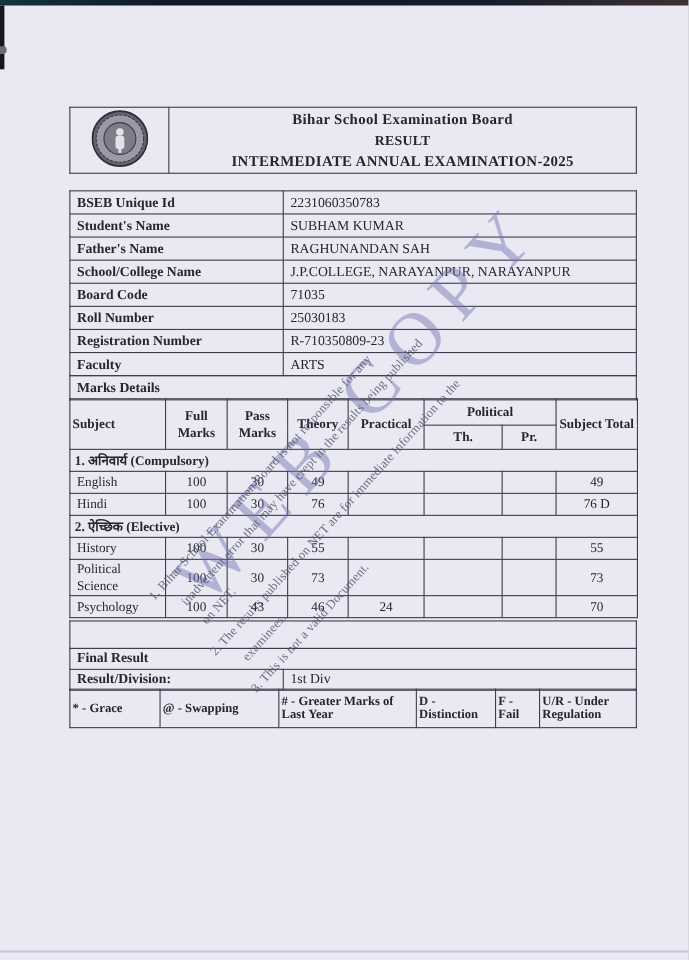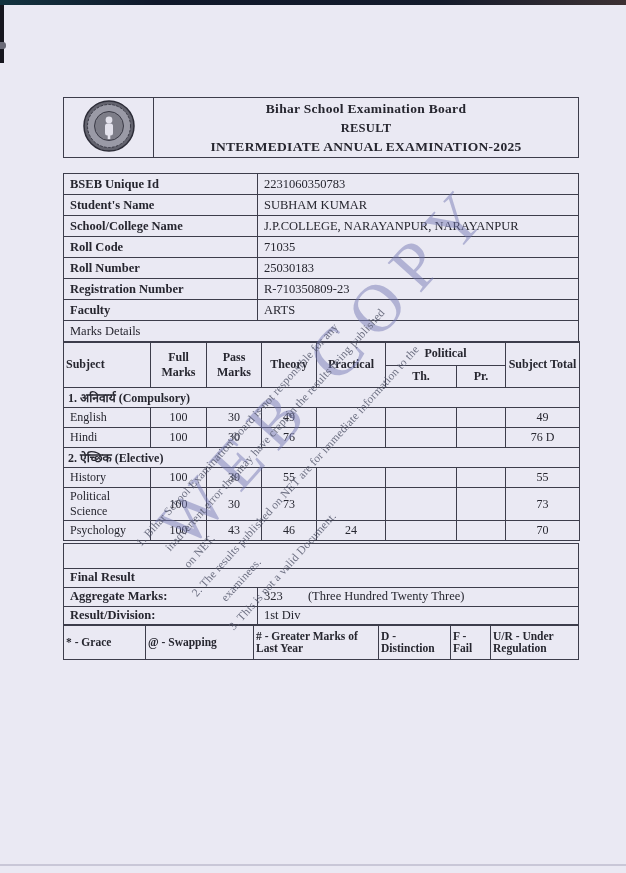--- a/index.html
+++ b/index.html
@@ -116,46 +116,50 @@
     <tbody>
         <tr>
       <td class="lbl">BSEB Unique Id</td>
       <td>2231060350783</td>
     </tr>
     <tr>
       <td class="lbl">Student's Name</td>
       <td>SUBHAM KUMAR</td>
     </tr>
     <tr>
+      <td class="lbl">Father's Name</td>
+      <td>RAGHUNANDAN SAH</td>
+    </tr>
+    <tr>
       <td class="lbl">School/College Name</td>
       <td>J.P.COLLEGE, NARAYANPUR, NARAYANPUR</td>
     </tr>
     <tr>
-      <td class="lbl">Roll Code</td>
+      <td class="lbl">Board Code</td>
       <td>71035</td>
     </tr>
     <tr>
       <td class="lbl">Roll Number</td>
       <td>25030183</td>
     </tr>
     <tr>
       <td class="lbl">Registration Number</td>
       <td>R-710350809-23</td>
     </tr>
     <tr>
       <td class="lbl">Faculty</td>
       <td>ARTS</td>
     </tr>
   </tbody>
     </table>
 
   <table class="merge-up">
     <tbody>
         <tr>
-          <td class="full-row" colspan="1" style="font-weight:normal;height:19px;font-size:12.5px">Marks Details</td>
+          <td class="full-row" colspan="1" style="font-weight:bold;height:19px;font-size:12.5px">Marks Details</td>
         </tr>
   </tbody>
     </table>
 
   <table class="marks-table merge-up">
     <colgroup>
       <col style="width:87px">
         <col style="width:56px">
         <col style="width:55px">
         <col style="width:55px">
@@ -249,27 +253,20 @@
   <table class="result-table merge-up">
     <colgroup>
         <col style="width:194px">
         <col>
       </colgroup>
     <tbody>
         <tr>
       <td colspan="2" class="lbl">Final Result</td>
     </tr>
     <tr>
-      <td class="lbl">Aggregate Marks:</td>
-      <td>
-        <span>323</span>
-        <span class="agg-words">(Three Hundred Twenty Three)</span>
-      </td>
-    </tr>
-    <tr>
       <td class="lbl">Result/Division:</td>
       <td>1st Div</td>
     </tr>
   </tbody>
     </table>
 
   <table class="abbr-table merge-up">
     <colgroup>
       <col style="width:82px">
         <col style="width:108px">

